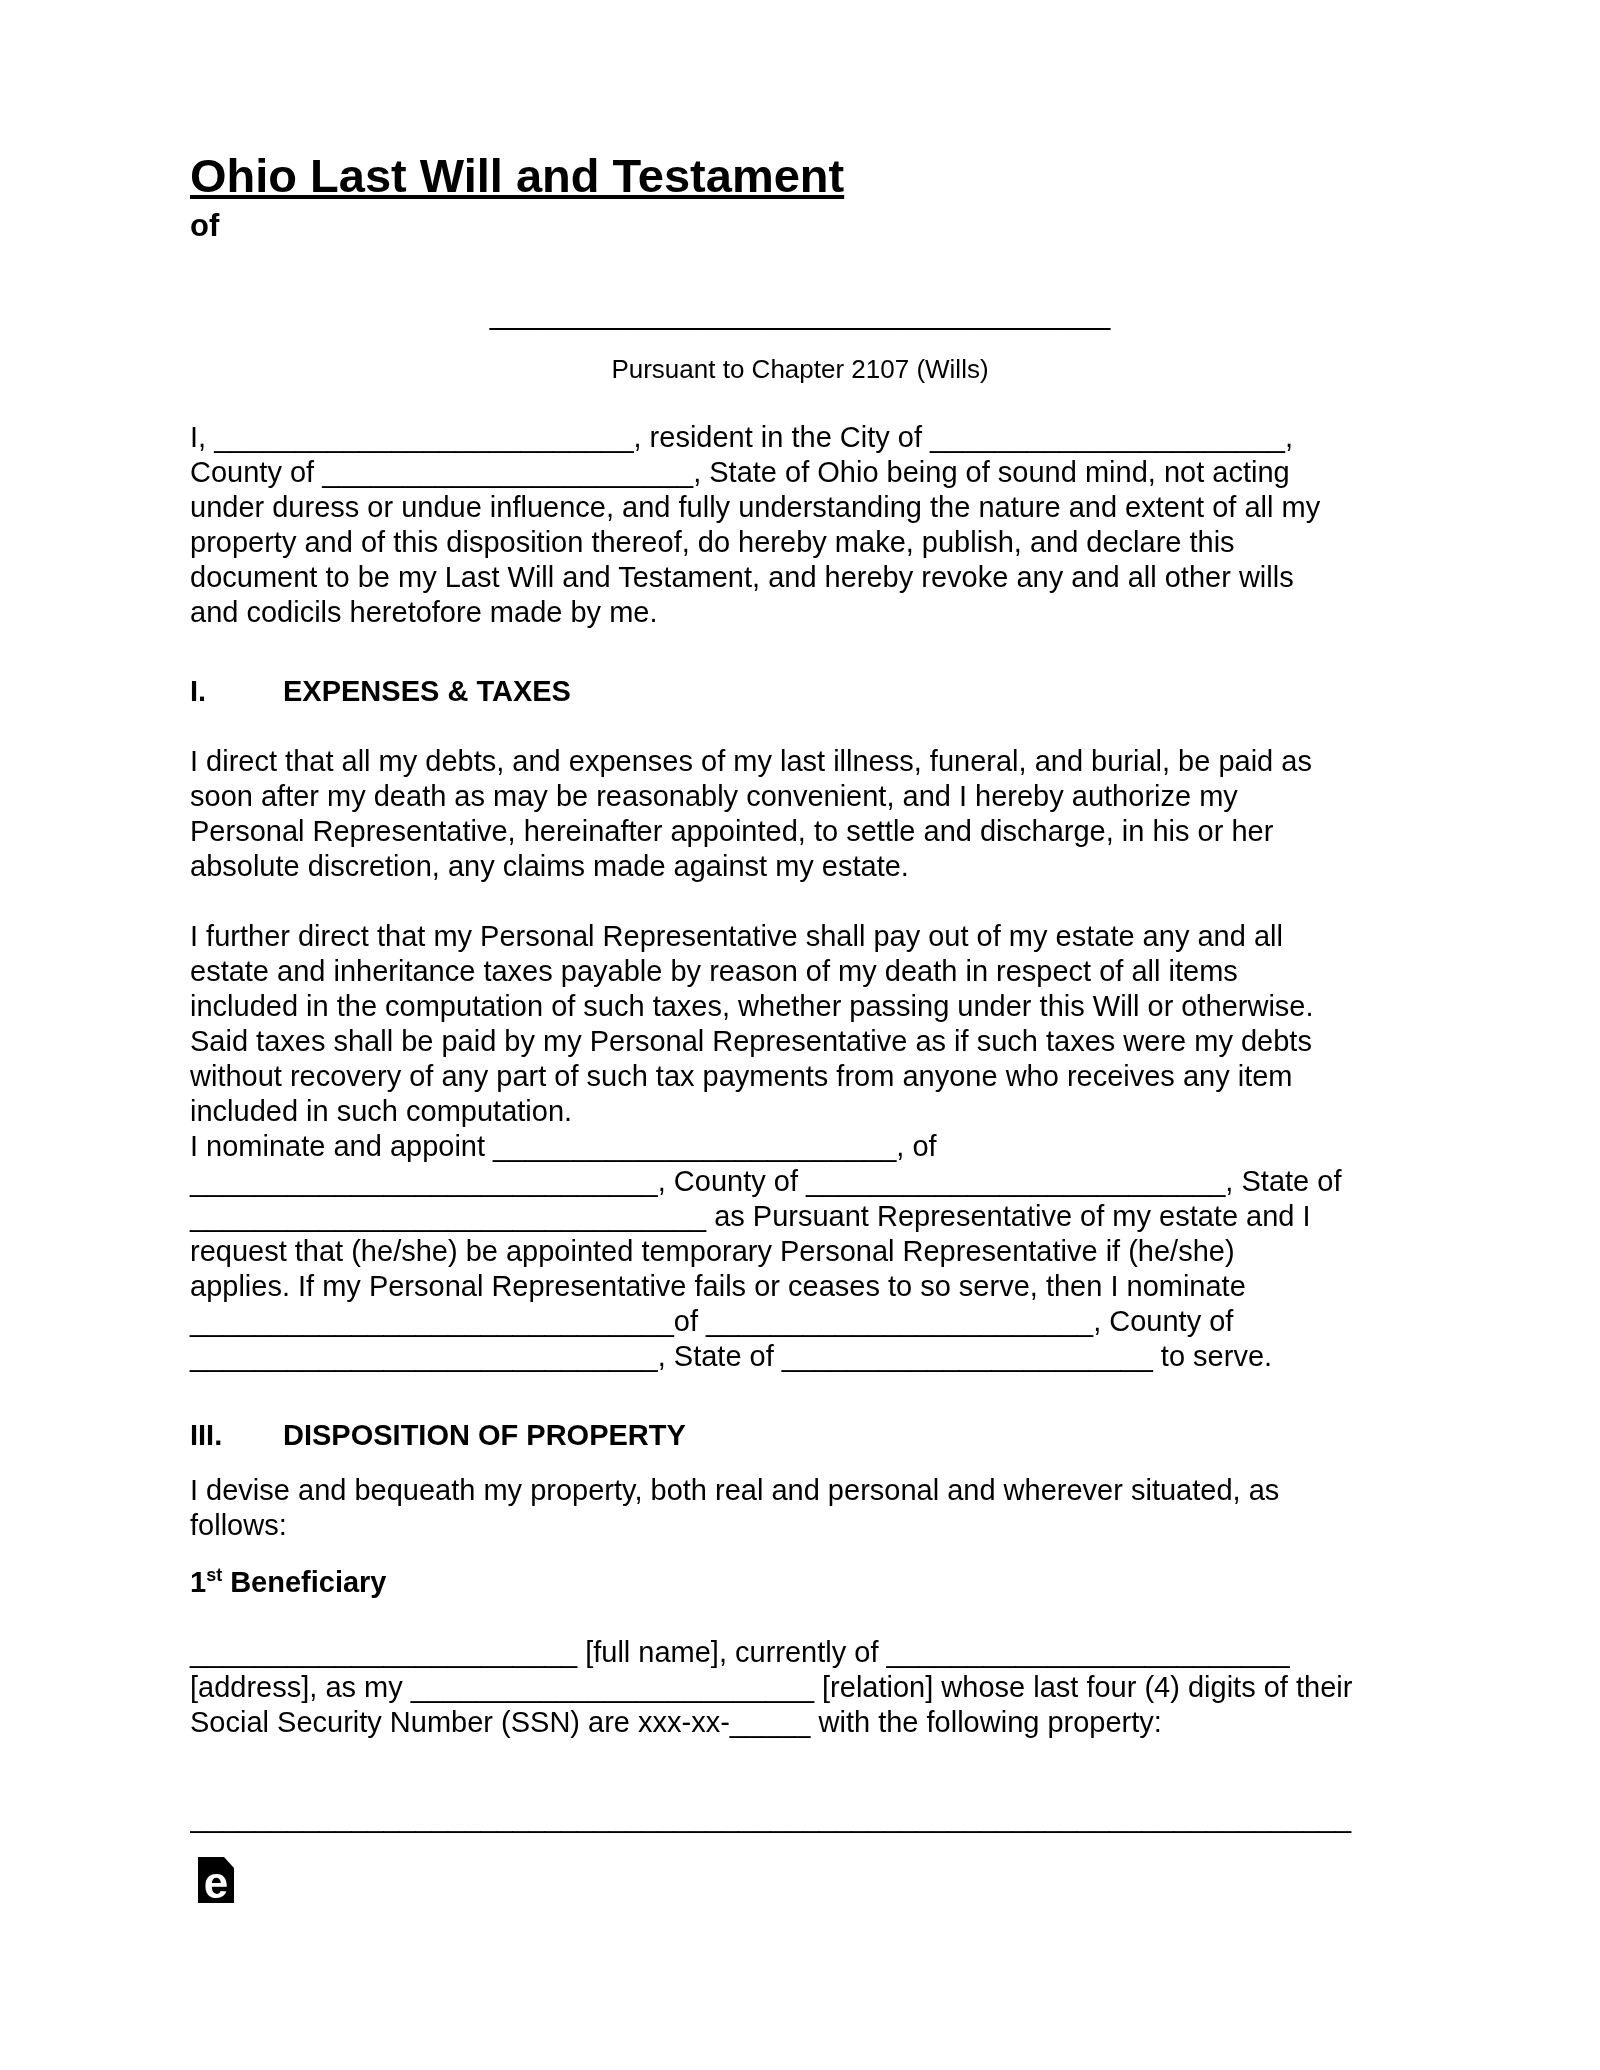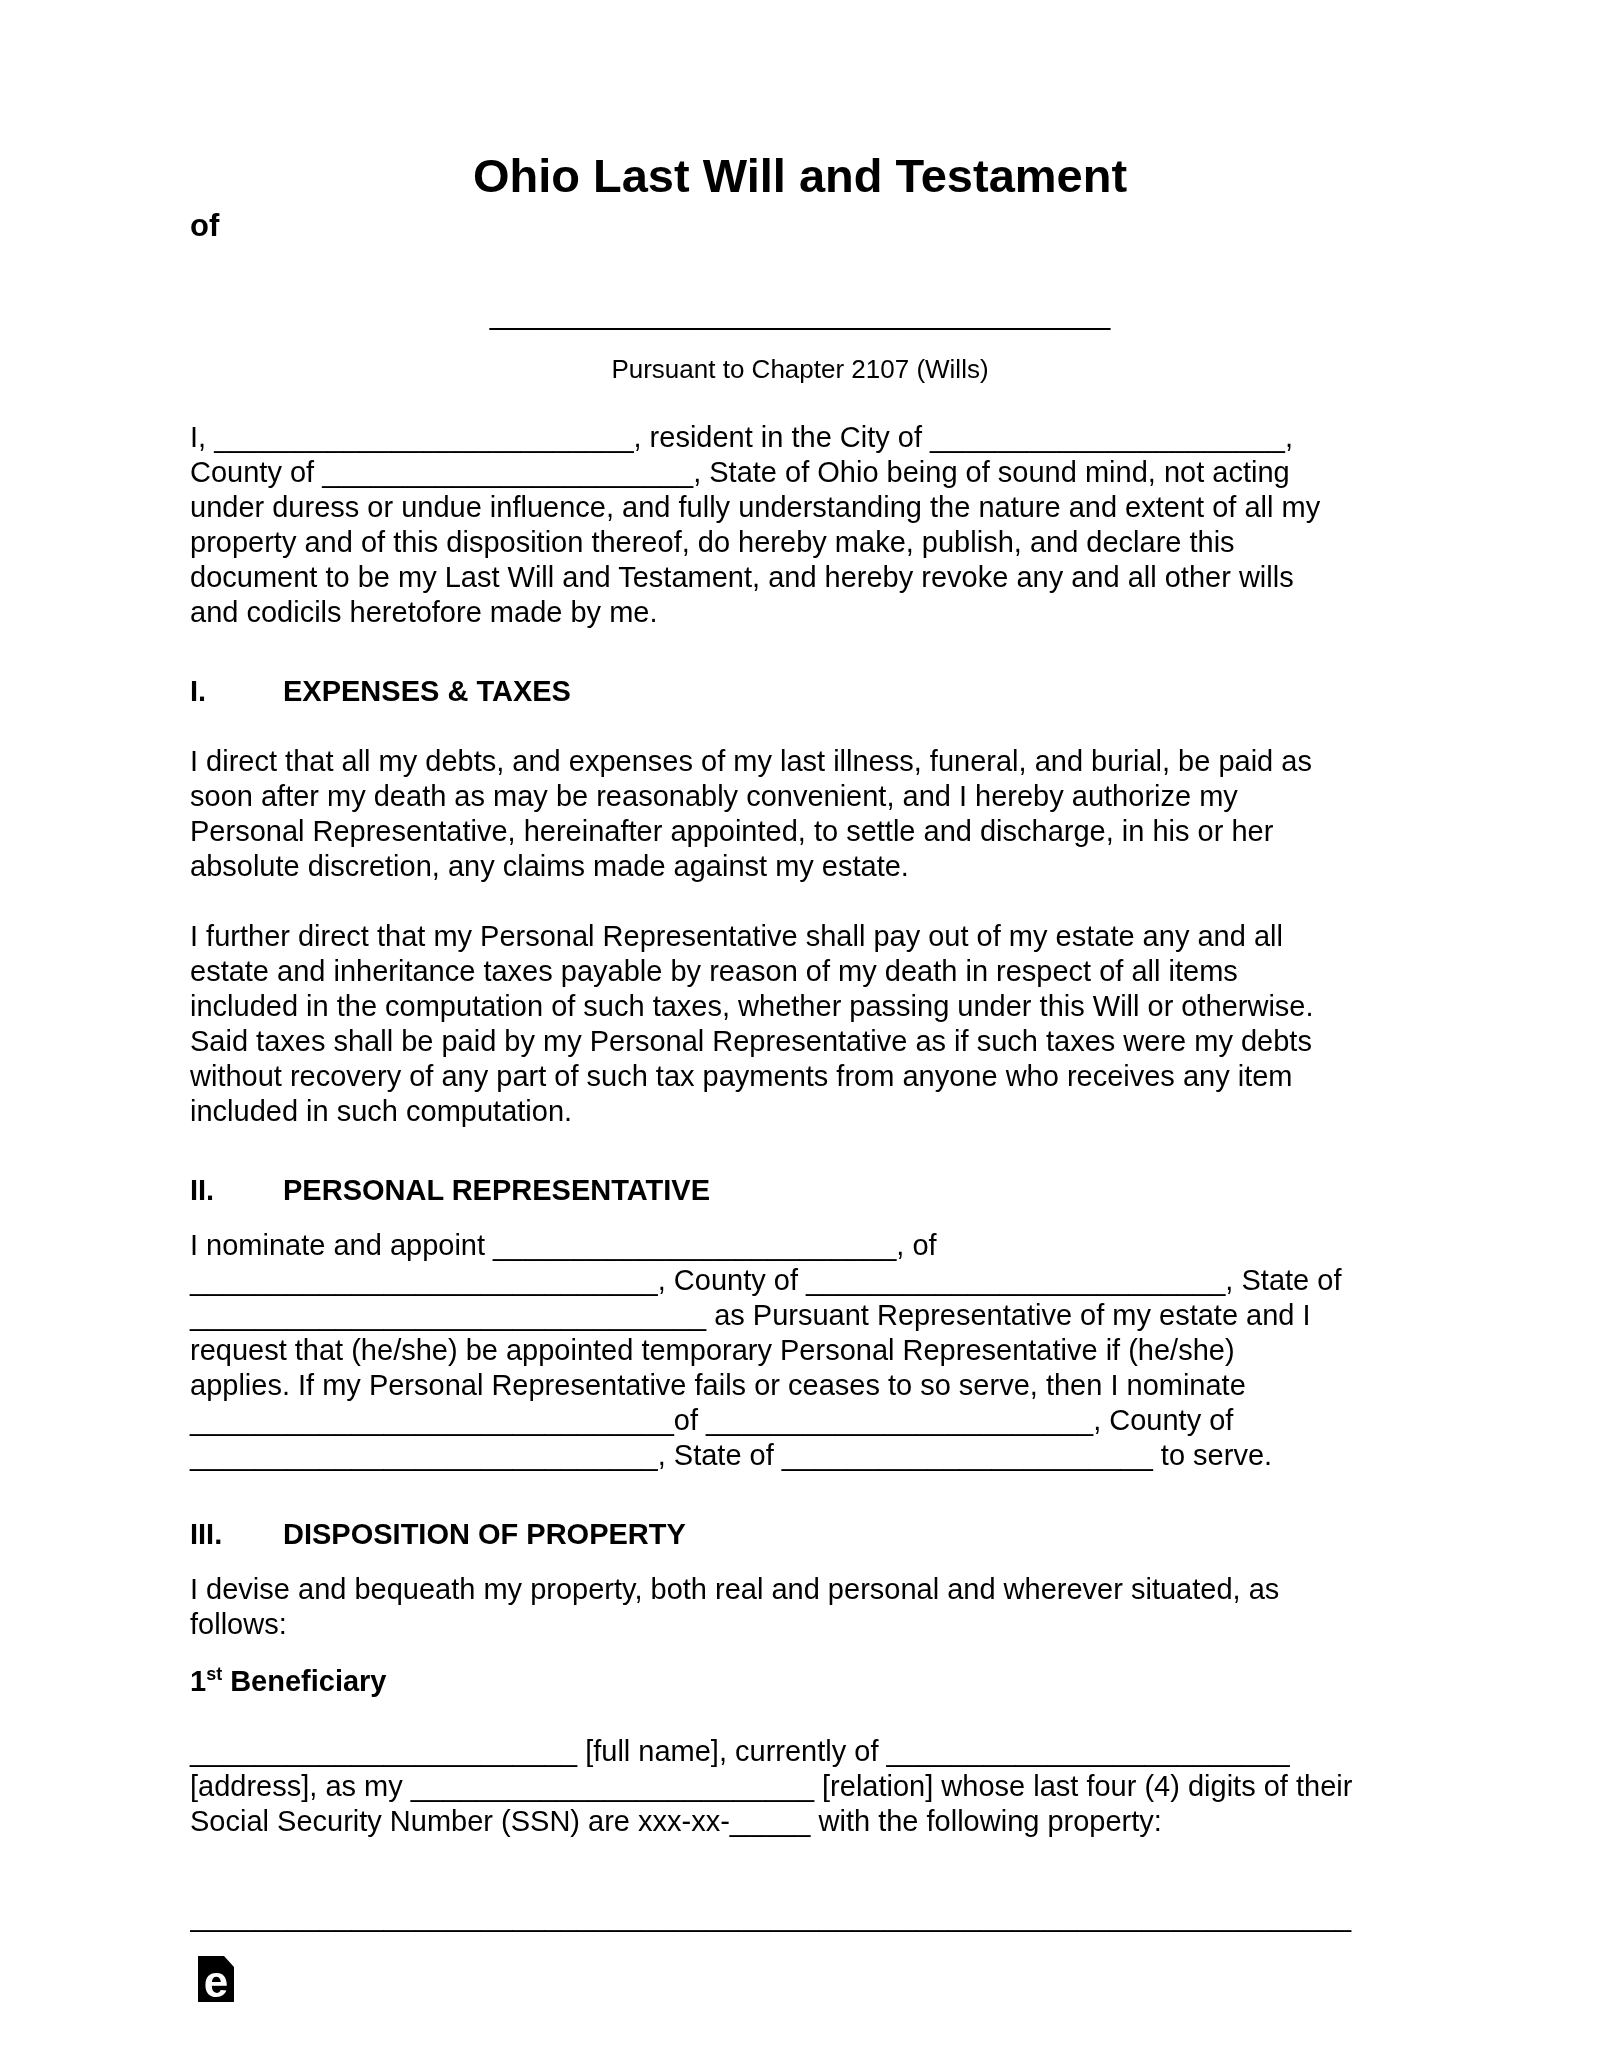--- a/index.html
+++ b/index.html
@@ -15,23 +15,23 @@
   }
   .page {
     width: 1600px;
     height: 2070px;
     padding: 150px 190px 0 190px;
     position: relative;
   }
   .doc-title {
     font-size: 47px;
     font-weight: bold;
-    text-align: center;
     line-height: 52px;
     margin: 0;
+    text-decoration: underline;
   }
   .doc-subtitle {
     font-size: 31px;
     font-weight: bold;
     line-height: 36px;
     margin-top: 6px;
   }
   .name-blank {
     font-size: 31px;
     text-align: center;
@@ -134,24 +134,20 @@
 
   <div class="para">
     <div class="line">I further direct that my Personal Representative shall pay out of my estate any and all</div>
     <div class="line">estate and inheritance taxes payable by reason of my death in respect of all items</div>
     <div class="line">included in the computation of such taxes, whether passing under this Will or otherwise.</div>
     <div class="line">Said taxes shall be paid by my Personal Representative as if such taxes were my debts</div>
     <div class="line">without recovery of any part of such tax payments from anyone who receives any item</div>
     <div class="line">included in such computation.</div>
   </div>
 
-  <div class="section-heading">
-    <span class="numeral">II.</span>
-    <span class="heading-title">PERSONAL REPRESENTATIVE</span>
-  </div>
 
   <div class="para" style="margin-top:0;">
     <div class="line">I nominate and appoint _________________________, of</div>
     <div class="line">_____________________________, County of __________________________, State of</div>
     <div class="line">________________________________ as Pursuant Representative of my estate and I</div>
     <div class="line">request that (he/she) be appointed temporary Personal Representative if (he/she)</div>
     <div class="line">applies. If my Personal Representative fails or ceases to so serve, then I nominate</div>
     <div class="line">______________________________of ________________________, County of</div>
     <div class="line">_____________________________, State of _______________________ to serve.</div>
   </div>

